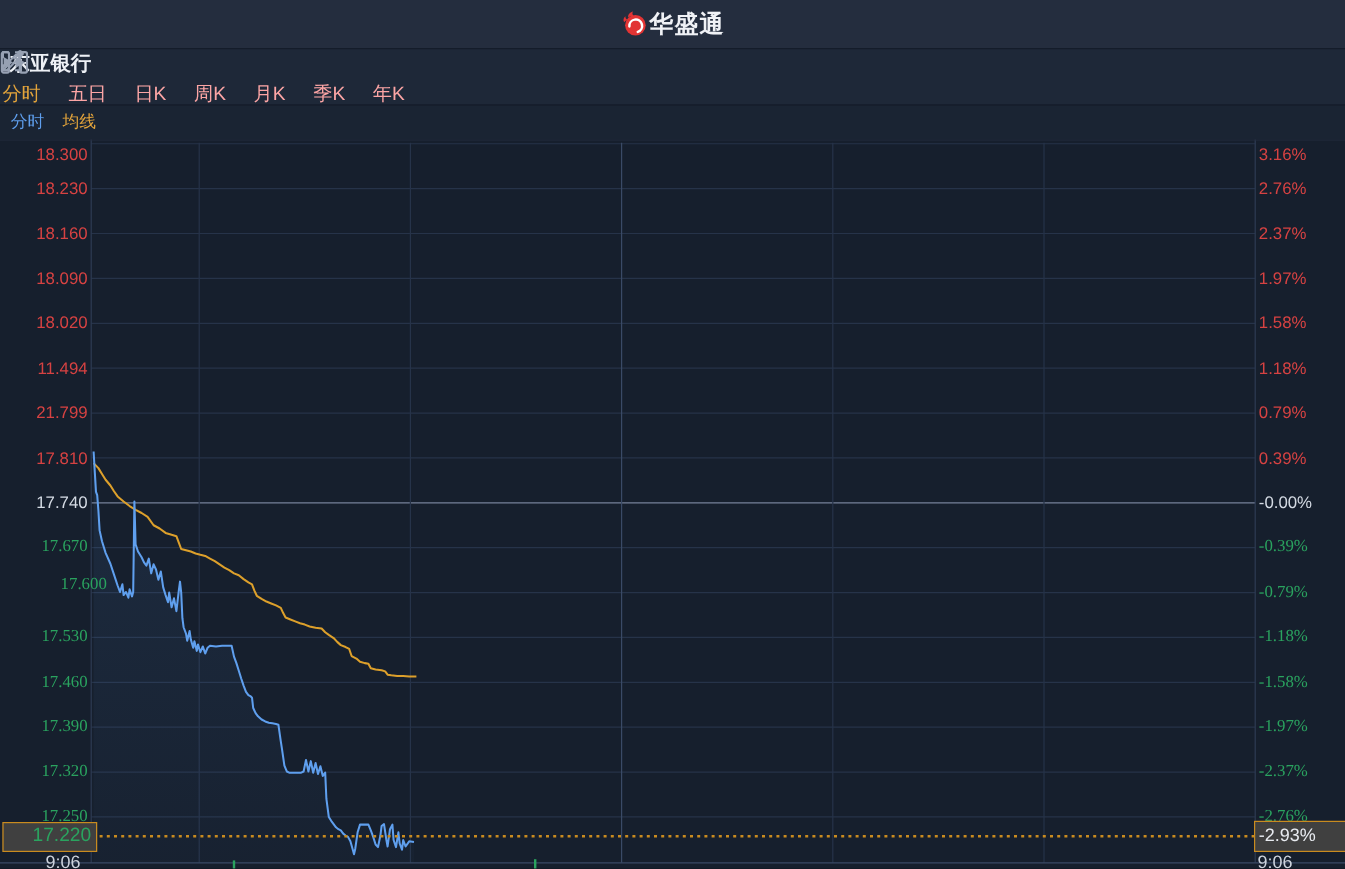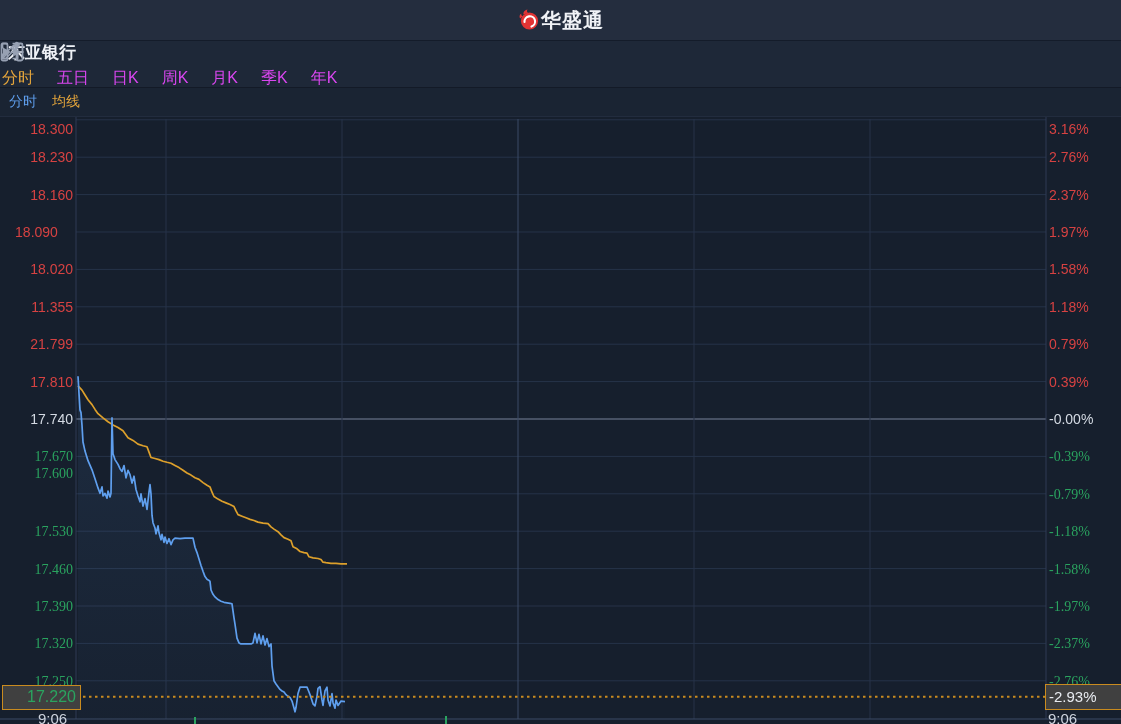--- a/index.html
+++ b/index.html
@@ -8,21 +8,21 @@
        -webkit-font-smoothing:antialiased;}
   
   .titlebar{position:absolute;left:0;top:0;width:1121px;height:40px;background:#242d3e;
             border-bottom:1px solid #141c2a;display:flex;align-items:center;justify-content:center;gap:0;}
   .app-title{color:#f0f2f6;font-size:20px;font-weight:bold;letter-spacing:1px;}
   
   .navbar{position:absolute;left:0;top:41px;width:1121px;height:46px;background:#1e2838;
           border-bottom:1px solid #131a27;display:flex;align-items:flex-start;flex-direction:column;}
   .nav-collapse{margin-left:10px;width:26px;height:24px;display:flex;align-items:center;cursor:pointer;}
   .stock-name{color:#eef1f6;font-size:17px;font-weight:bold;margin-left:8px;margin-right:32px;}
-  .tab{font-size:16px;color:#d946ef;margin-right:19px;padding:4px 2px;cursor:pointer;white-space:nowrap;}
+  .tab{font-size:16px;color:#fca5a5;margin-right:19px;padding:4px 2px;cursor:pointer;white-space:nowrap;}
   .tab.active{color:#e3a43b;}
   .interval{display:flex;align-items:center;margin-left:18px;cursor:pointer;}
   .interval span{font-size:16px;color:#9aa4b6;}
   .caret{width:0;height:0;border-left:5px solid transparent;border-right:5px solid transparent;
          border-top:6px solid #8d97a9;margin-left:9px;margin-top:2px;}
   .nav-right{margin-left:auto;display:flex;align-items:center;gap:17px;margin-right:12px;}
   .icon-btn{width:22px;height:22px;display:flex;align-items:center;justify-content:center;cursor:pointer;}
   
   .legendbar{position:absolute;left:0;top:88px;width:1121px;height:28px;background:#1a2433;
              display:flex;align-items:center;}
@@ -146,35 +146,35 @@
       <rect x="194" y="601" width="2" height="7" fill="#2aa35f"></rect>
       <rect x="445" y="600" width="2" height="8" fill="#2aa35f"></rect>
     </svg>
   <div id="labels-layer">
       <div class="axis-lbl up axis-left" style="left: 0px; top: 13px;">18.300</div>
       <div class="axis-lbl up" style="left: 1049px; top: 13px;">3.16%</div>
       <div class="axis-lbl up axis-left" style="left: 0px; top: 41.193px;">18.230</div>
       <div class="axis-lbl up" style="left: 1049px; top: 41.193px;">2.76%</div>
       <div class="axis-lbl up axis-left" style="left: 0px; top: 78.594px;">18.160</div>
       <div class="axis-lbl up" style="left: 1049px; top: 78.594px;">2.37%</div>
-      <div class="axis-lbl up axis-left" style="left: 0px; top: 115.995px; text-align: center;">18.090</div>
+      <div class="axis-lbl up axis-left" style="left: 0px; top: 115.995px;">18.090</div>
       <div class="axis-lbl up" style="left: 1049px; top: 115.995px;">1.97%</div>
       <div class="axis-lbl up axis-left" style="left: 0px; top: 153.396px;">18.020</div>
       <div class="axis-lbl up" style="left: 1049px; top: 153.396px;">1.58%</div>
-      <div class="axis-lbl up axis-left" style="left: 0px; top: 190.797px;">11.355</div>
+      <div class="axis-lbl up axis-left" style="left: 0px; top: 190.797px;">11.494</div>
       <div class="axis-lbl up" style="left: 1049px; top: 190.797px;">1.18%</div>
       <div class="axis-lbl up axis-left" style="left: 0px; top: 228.198px;">21.799</div>
       <div class="axis-lbl up" style="left: 1049px; top: 228.198px;">0.79%</div>
       <div class="axis-lbl up axis-left" style="left: 0px; top: 265.599px;">17.810</div>
       <div class="axis-lbl up" style="left: 1049px; top: 265.599px;">0.39%</div>
       <div class="axis-lbl flat axis-left" style="left: 0px; top: 303px;">17.740</div>
       <div class="axis-lbl flat" style="left: 1049px; top: 303px;">-0.00%</div>
       <div class="axis-lbl down axis-left" style="left: 0px; top: 340.401px;">17.670</div>
       <div class="axis-lbl down" style="left: 1049px; top: 340.401px;">-0.39%</div>
-      <div class="axis-lbl down axis-left" style="left: 0px; top: 357px;">17.600</div>
+      <div class="axis-lbl down axis-left" style="left: 0px; top: 371px; padding-left: 16px;">17.600</div>
       <div class="axis-lbl down" style="left: 1049px; top: 377.802px;">-0.79%</div>
       <div class="axis-lbl down axis-left" style="left: 0px; top: 415.203px;">17.530</div>
       <div class="axis-lbl down" style="left: 1049px; top: 415.203px;">-1.18%</div>
       <div class="axis-lbl down axis-left" style="left: 0px; top: 452.604px;">17.460</div>
       <div class="axis-lbl down" style="left: 1049px; top: 452.604px;">-1.58%</div>
       <div class="axis-lbl down axis-left" style="left: 0px; top: 490.005px;">17.390</div>
       <div class="axis-lbl down" style="left: 1049px; top: 490.005px;">-1.97%</div>
       <div class="axis-lbl down axis-left" style="left: 0px; top: 527.406px;">17.320</div>
       <div class="axis-lbl down" style="left: 1049px; top: 527.406px;">-2.37%</div>
       <div class="axis-lbl down axis-left" style="left: 0px; top: 564.807px;">17.250</div>

